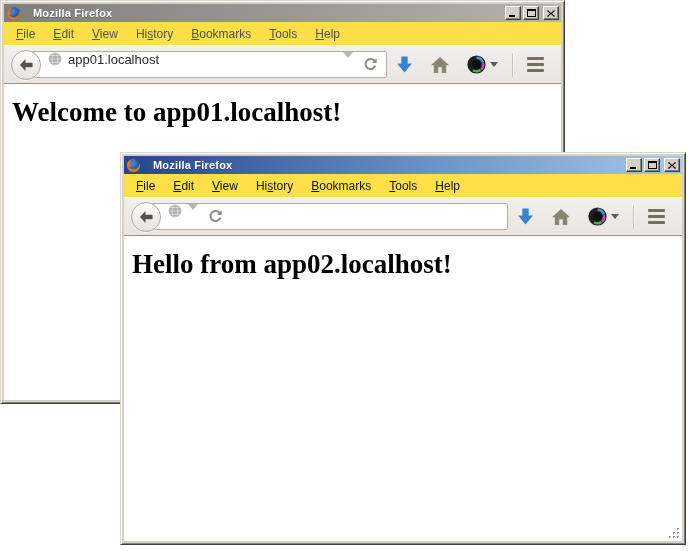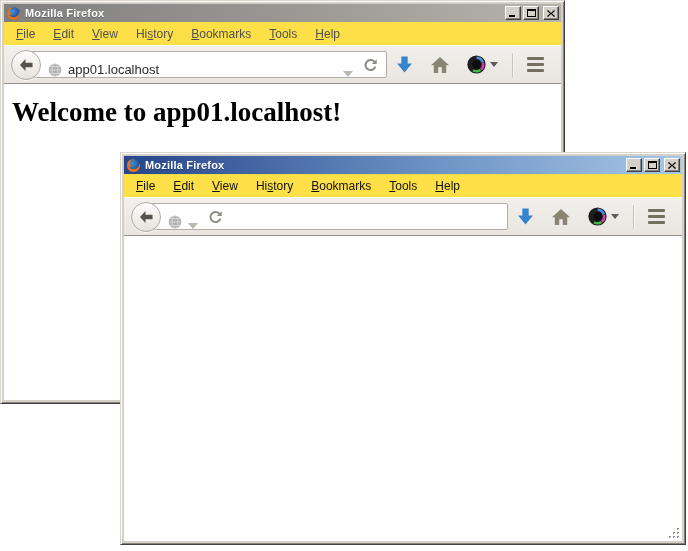--- a/index.html
+++ b/index.html
@@ -16,21 +16,21 @@
     border:1px solid; border-color:#d9d5cd #3f3f3f #3f3f3f #d9d5cd;
     box-shadow: inset 1px 1px 0 #ffffff, inset -1px -1px 0 #87837b;
     padding:3px; display:flex; flex-direction:column;
   }
   #win-back  { left:0;   top:0;   width:565px; height:404px; z-index:1; }
   #win-front { left:120px; top:152px; width:566px; height:393px; z-index:2; }
 
   
   .titlebar {
     flex:none; height:18px; display:flex; align-items:center;
-    padding:0 2px 0 2px; gap:4px;
+    padding:0 2px 0 2px; gap:12px;
   }
   .titlebar.active   { background:linear-gradient(90deg,#27458b 0%,#6d92c4 55%,#a7c7e7 100%); }
   .titlebar.inactive { background:linear-gradient(90deg,#7f7f7f 0%,#9c9a95 55%,#b7b3ab 100%); }
   .title-text {
     flex:1; color:#ffffff; font-size:11px; font-weight:bold;
     white-space:nowrap; overflow:hidden; letter-spacing:.2px;
     text-shadow:0 1px 0 rgba(0,0,0,.25);
   }
   .win-controls { display:flex; align-items:center; gap:2px; flex:none; }
   .ctrl-btn {
@@ -64,21 +64,21 @@
     flex:none; width:30px; height:30px; border-radius:50%;
     background:linear-gradient(#fdfdfc,#e6e2db);
     border:1px solid #aeaaa1; box-shadow:0 1px 0 rgba(255,255,255,.7);
     display:flex; align-items:center; justify-content:center;
     z-index:2; padding:0; cursor:default;
   }
   .urlbar {
     flex:1; height:27px; box-sizing:border-box; min-width:0;
     background:#ffffff; border:1px solid #b2aea5; border-radius:2px;
     margin-left:-16px; padding:0 6px 0 22px;
-    display:flex; align-items:flex-end; gap:6px;
+    display:flex; align-items:flex-start; gap:6px;
   }
   .url-text {
     flex:1; font-size:13px; color:#2b2b2b; white-space:nowrap;
     overflow:hidden; min-width:0;
   }
   .urlbar-dd { flex:none; width:0; height:0; border-left:5px solid transparent;
     border-right:5px solid transparent; border-top:6px solid #bcb8b0; margin-right:2px; }
   .icon-btn {
     flex:none; background:none; border:none; padding:0 9px; height:36px;
     display:flex; align-items:center; justify-content:center; cursor:default;
@@ -318,20 +318,21 @@
     <button class="icon-btn">
       <span class="hamburger">
           <div></div>
           <div></div>
           <div></div>
         </span>
     </button>
   </div>
 
   <div class="content">
+    <h1>Hello from app02.localhost!</h1>
     <span class="resize-grip">
       <svg width="14" height="14" viewBox="0 0 14 14">
         <g fill="#8f8f87">
           <rect x="10" y="2" width="2" height="2"></rect>
           <rect x="6" y="6" width="2" height="2"></rect>
             <rect x="10" y="6" width="2" height="2"></rect>
           <rect x="2" y="10" width="2" height="2"></rect>
             <rect x="6" y="10" width="2" height="2"></rect>
             <rect x="10" y="10" width="2" height="2"></rect>
         </g>

